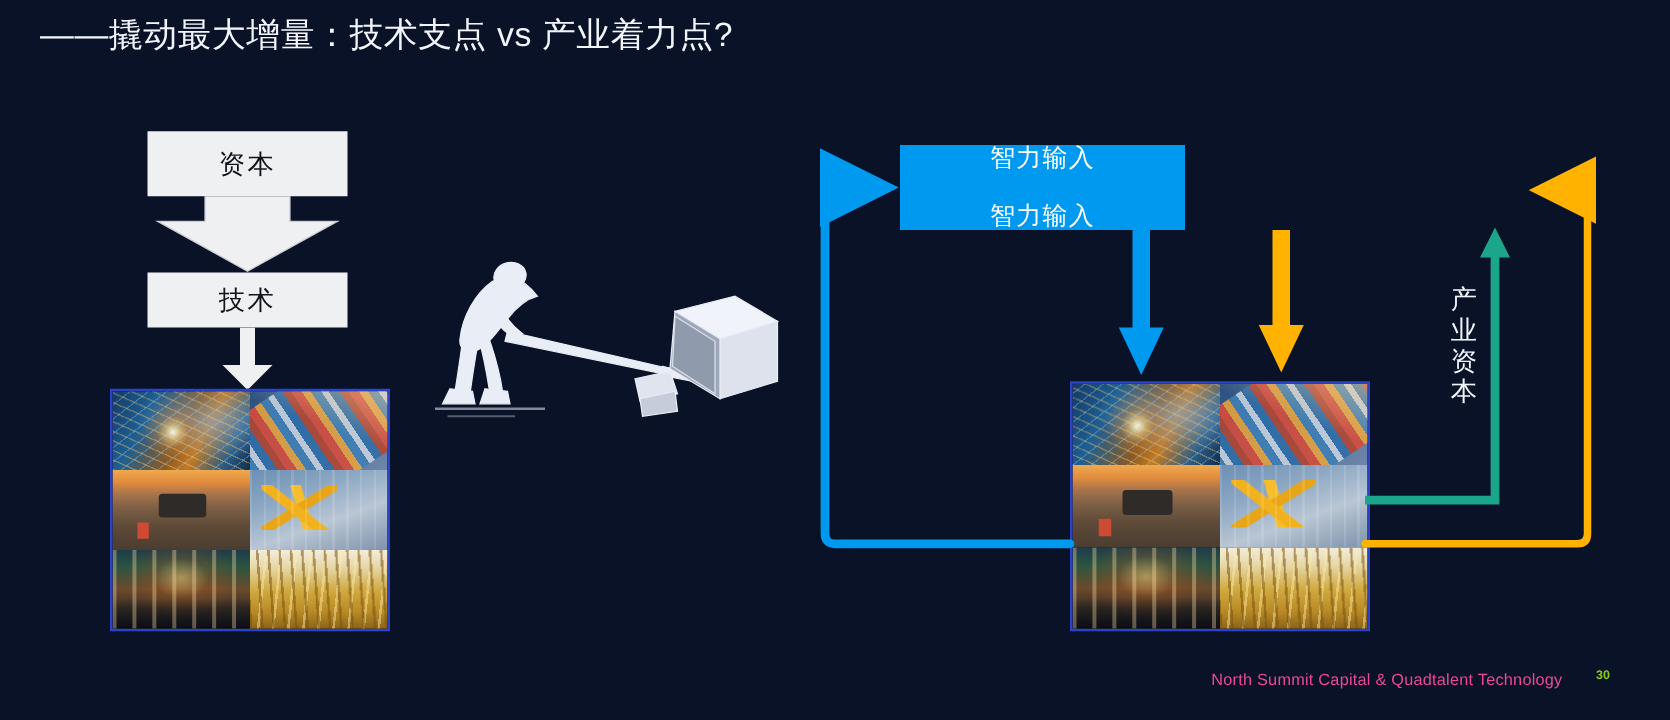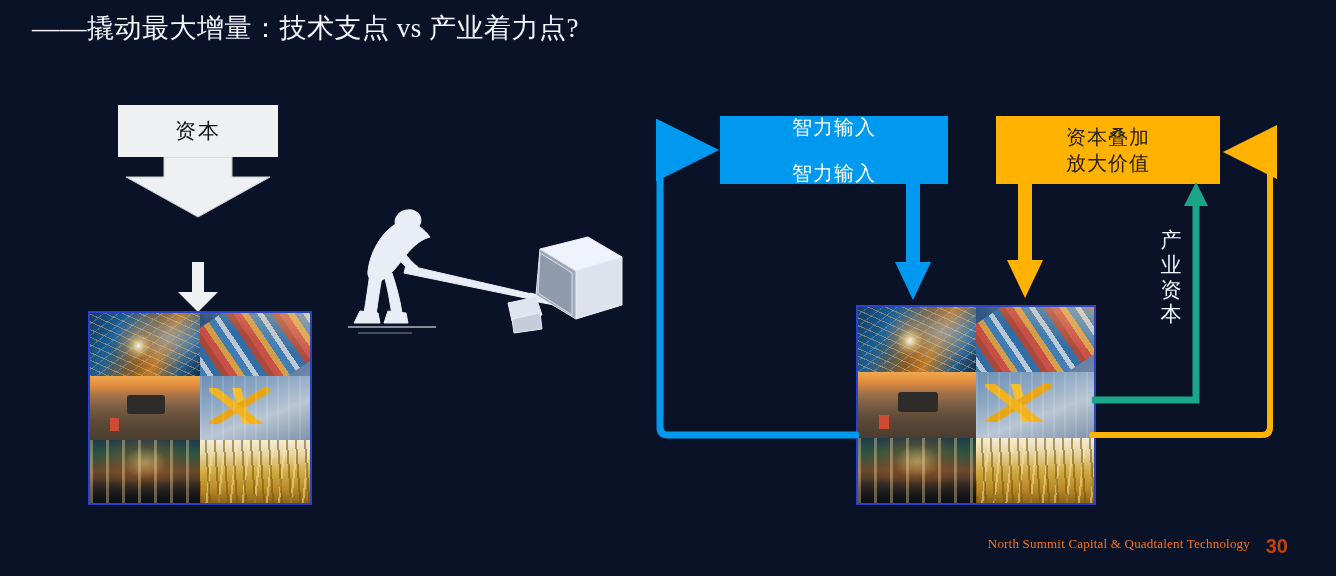--- a/index.html
+++ b/index.html
@@ -18,21 +18,21 @@
 
   
   #title {
     position: absolute;
     left: 32px;
     top: 10px;
     font-size: 27px;
     color: #f2f5fb;
     letter-spacing: 0.5px;
     white-space: nowrap;
-    font-family: Liberation Serif, serif;
+    font-family: Liberation Sans, sans-serif;
     text-align: right;
   }
 
   
   .wbox {
     position: absolute;
     background: #eff0f2;
     color: #10131a;
     display: flex;
     align-items: center;
@@ -215,45 +215,45 @@
     text-align: center;
     letter-spacing: 0;
   }
   #vlabel span { display: block; }
 
   
   #footer {
     position: absolute;
     right: 86px; top: 536px;
     font-size: 13px;
-    color: #f97316;
+    color: #ec4899;
     letter-spacing: .2px;
-    font-family: Liberation Serif, serif;
   }
   #pageno {
     position: absolute;
     right: 48px; top: 535px;
-    font-size: 20px;
+    font-size: 10px;
     font-weight: bold;
-    color: #c2410c;
+    color: #84cc16;
   }
 </style>
 </head>
 <body>
 
 <div id="slide">
 
   <div id="title">——撬动最大增量：技术支点 vs 产业着力点?</div>
 
   <div class="wbox" id="box-capital">资本</div>
 
   <svg id="fat-arrow" viewBox="0 0 160 62" preserveAspectRatio="none">
     <polygon points="46,0 114,0 114,20 152,20 80,60 8,20 46,20" fill="#eff0f2" stroke="#c9ccd2" stroke-width="1"></polygon>
   </svg>
 
+  <div class="wbox" id="box-tech">技术</div>
 
   <svg id="thin-arrow" viewBox="0 0 56 52" preserveAspectRatio="none">
     <polygon points="22,0 34,0 34,30 48,30 28,50 8,30 22,30" fill="#eff0f2"></polygon>
   </svg>
 
   <div class="collage" id="collage-left">
     <div class="cell ph-weld"></div>
     <div class="cell ph-port"></div>
     <div class="cell ph-mine"></div>
     <div class="cell ph-robot"></div>
@@ -293,24 +293,20 @@
       <path d="M8 132 L96 132" stroke-width="2" opacity=".55"></path>
       <path d="M18 138 L72 138" stroke-width="1.5" opacity=".35"></path>
     </g>
   </svg>
 
   <div class="flowbox" id="box-blue">
     <div>智力输入</div>
     <div>智力输入</div>
   </div>
 
-  <div class="flowbox" id="box-orange">
-    <div>资本叠加</div>
-    <div>放大价值</div>
-  </div>
 
   <div class="collage" id="collage-right">
     <div class="cell ph-weld"></div>
     <div class="cell ph-port"></div>
     <div class="cell ph-mine"></div>
     <div class="cell ph-robot"></div>
     <div class="cell ph-plant"></div>
     <div class="cell ph-wheat"></div>
   </div>
 

